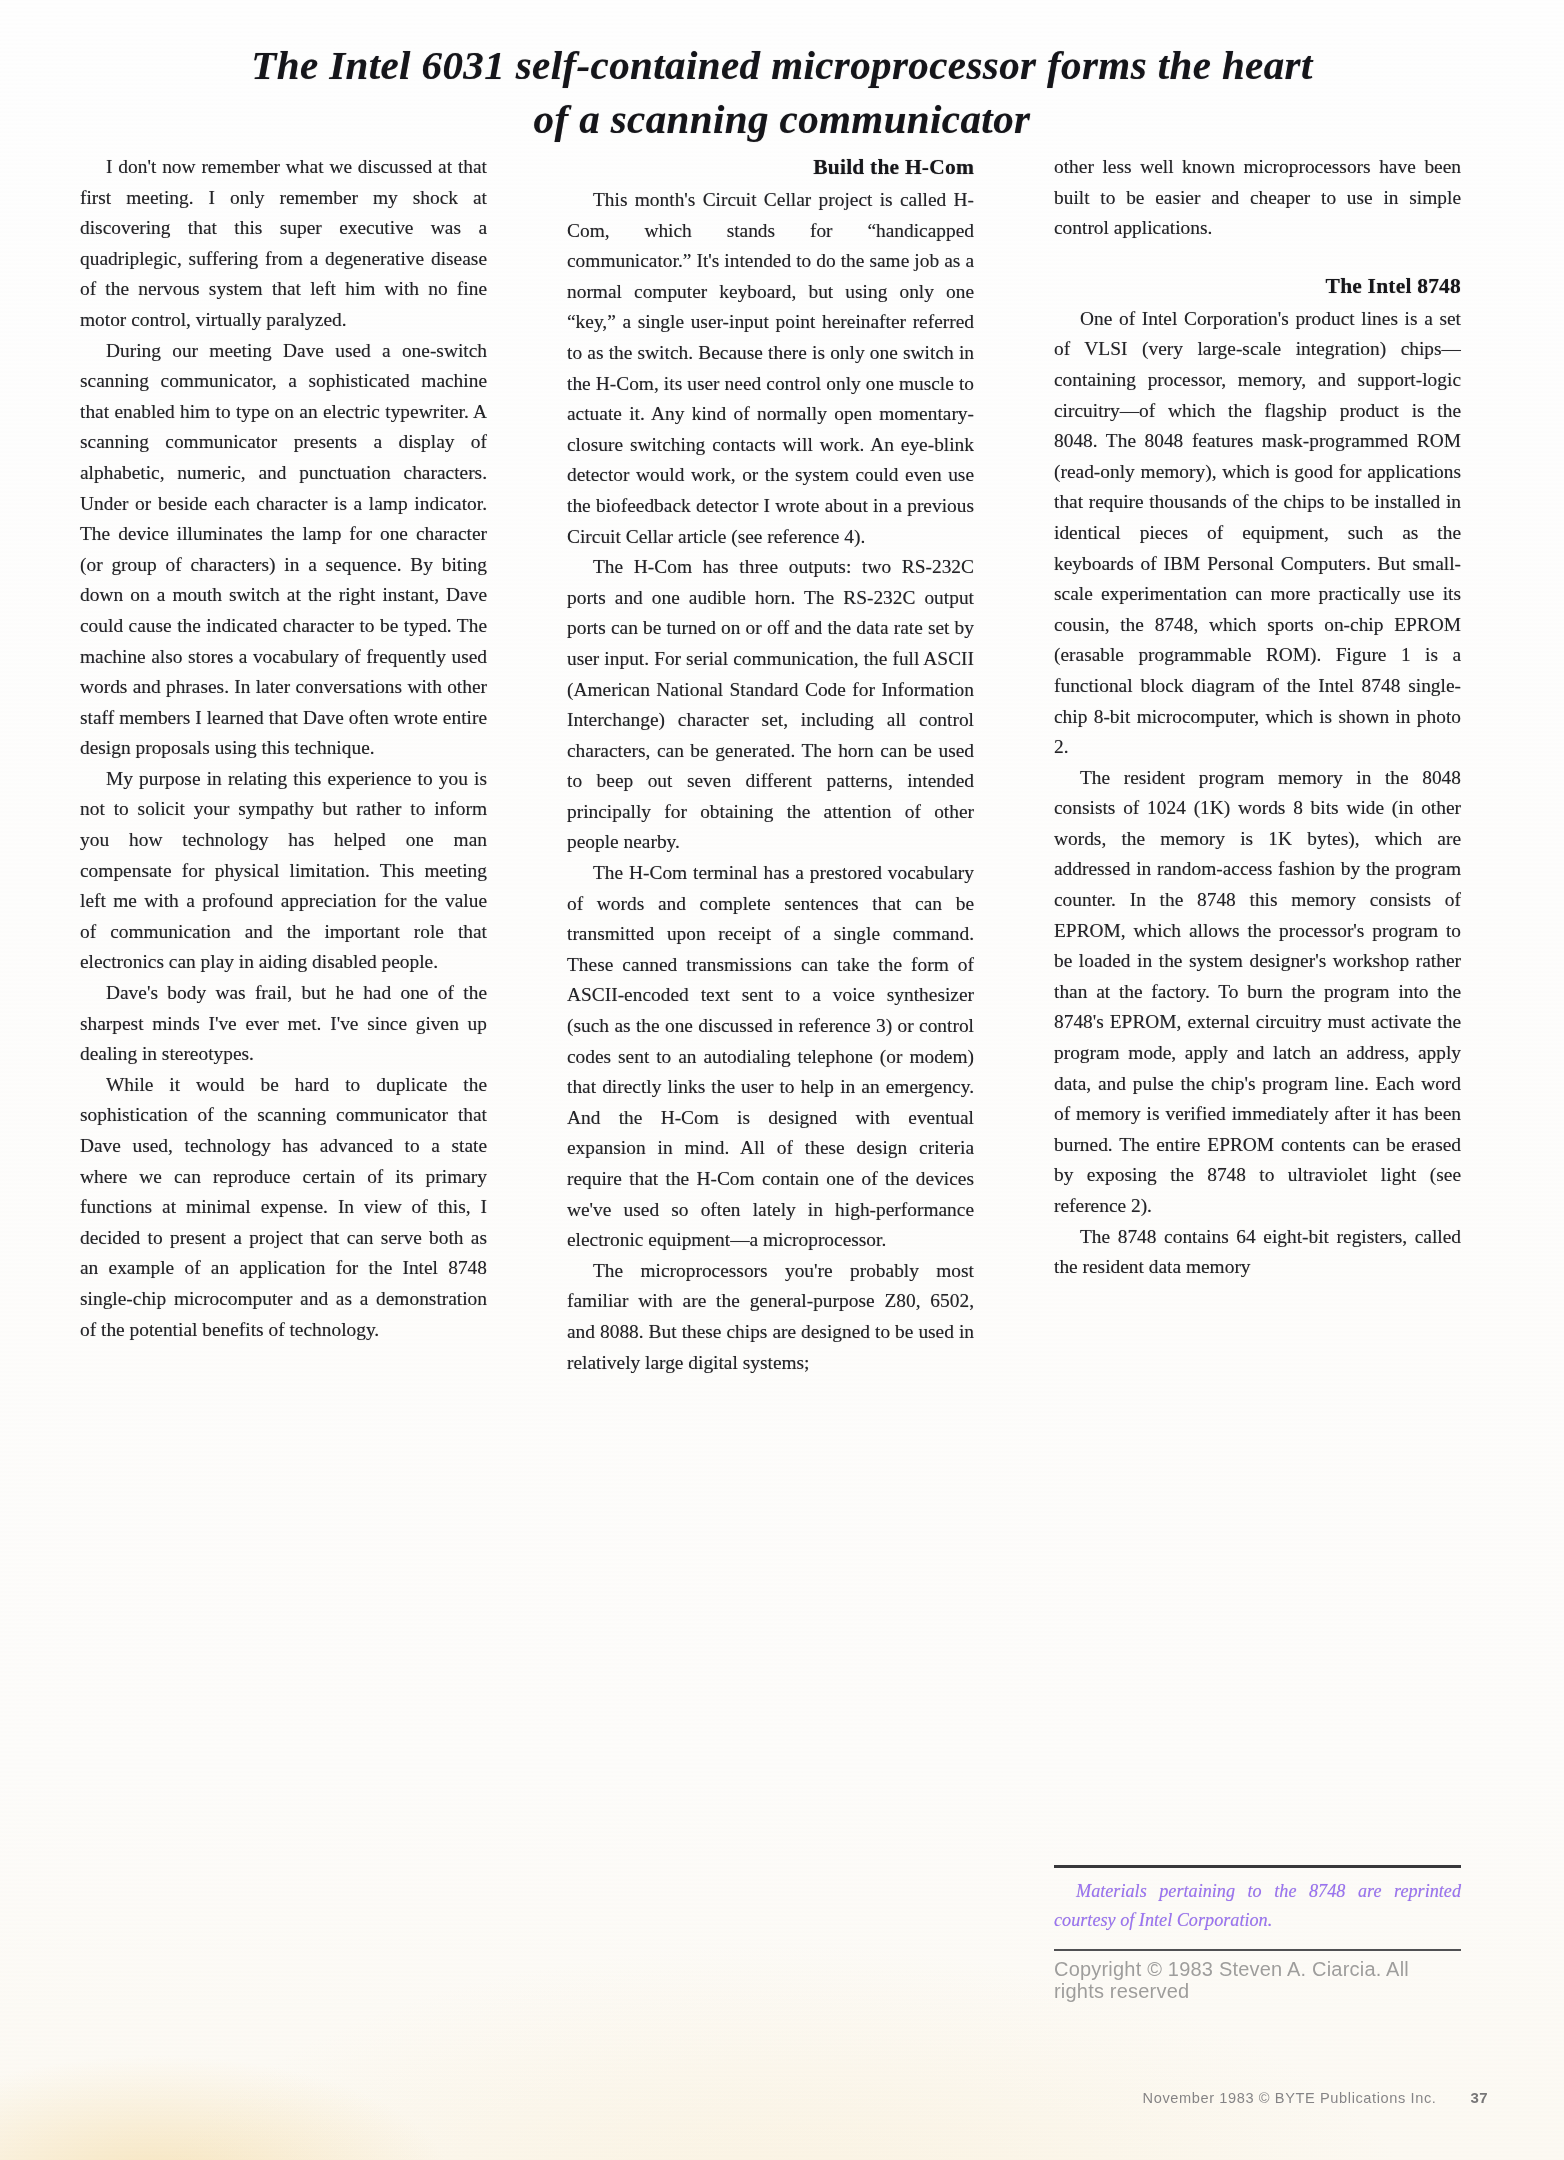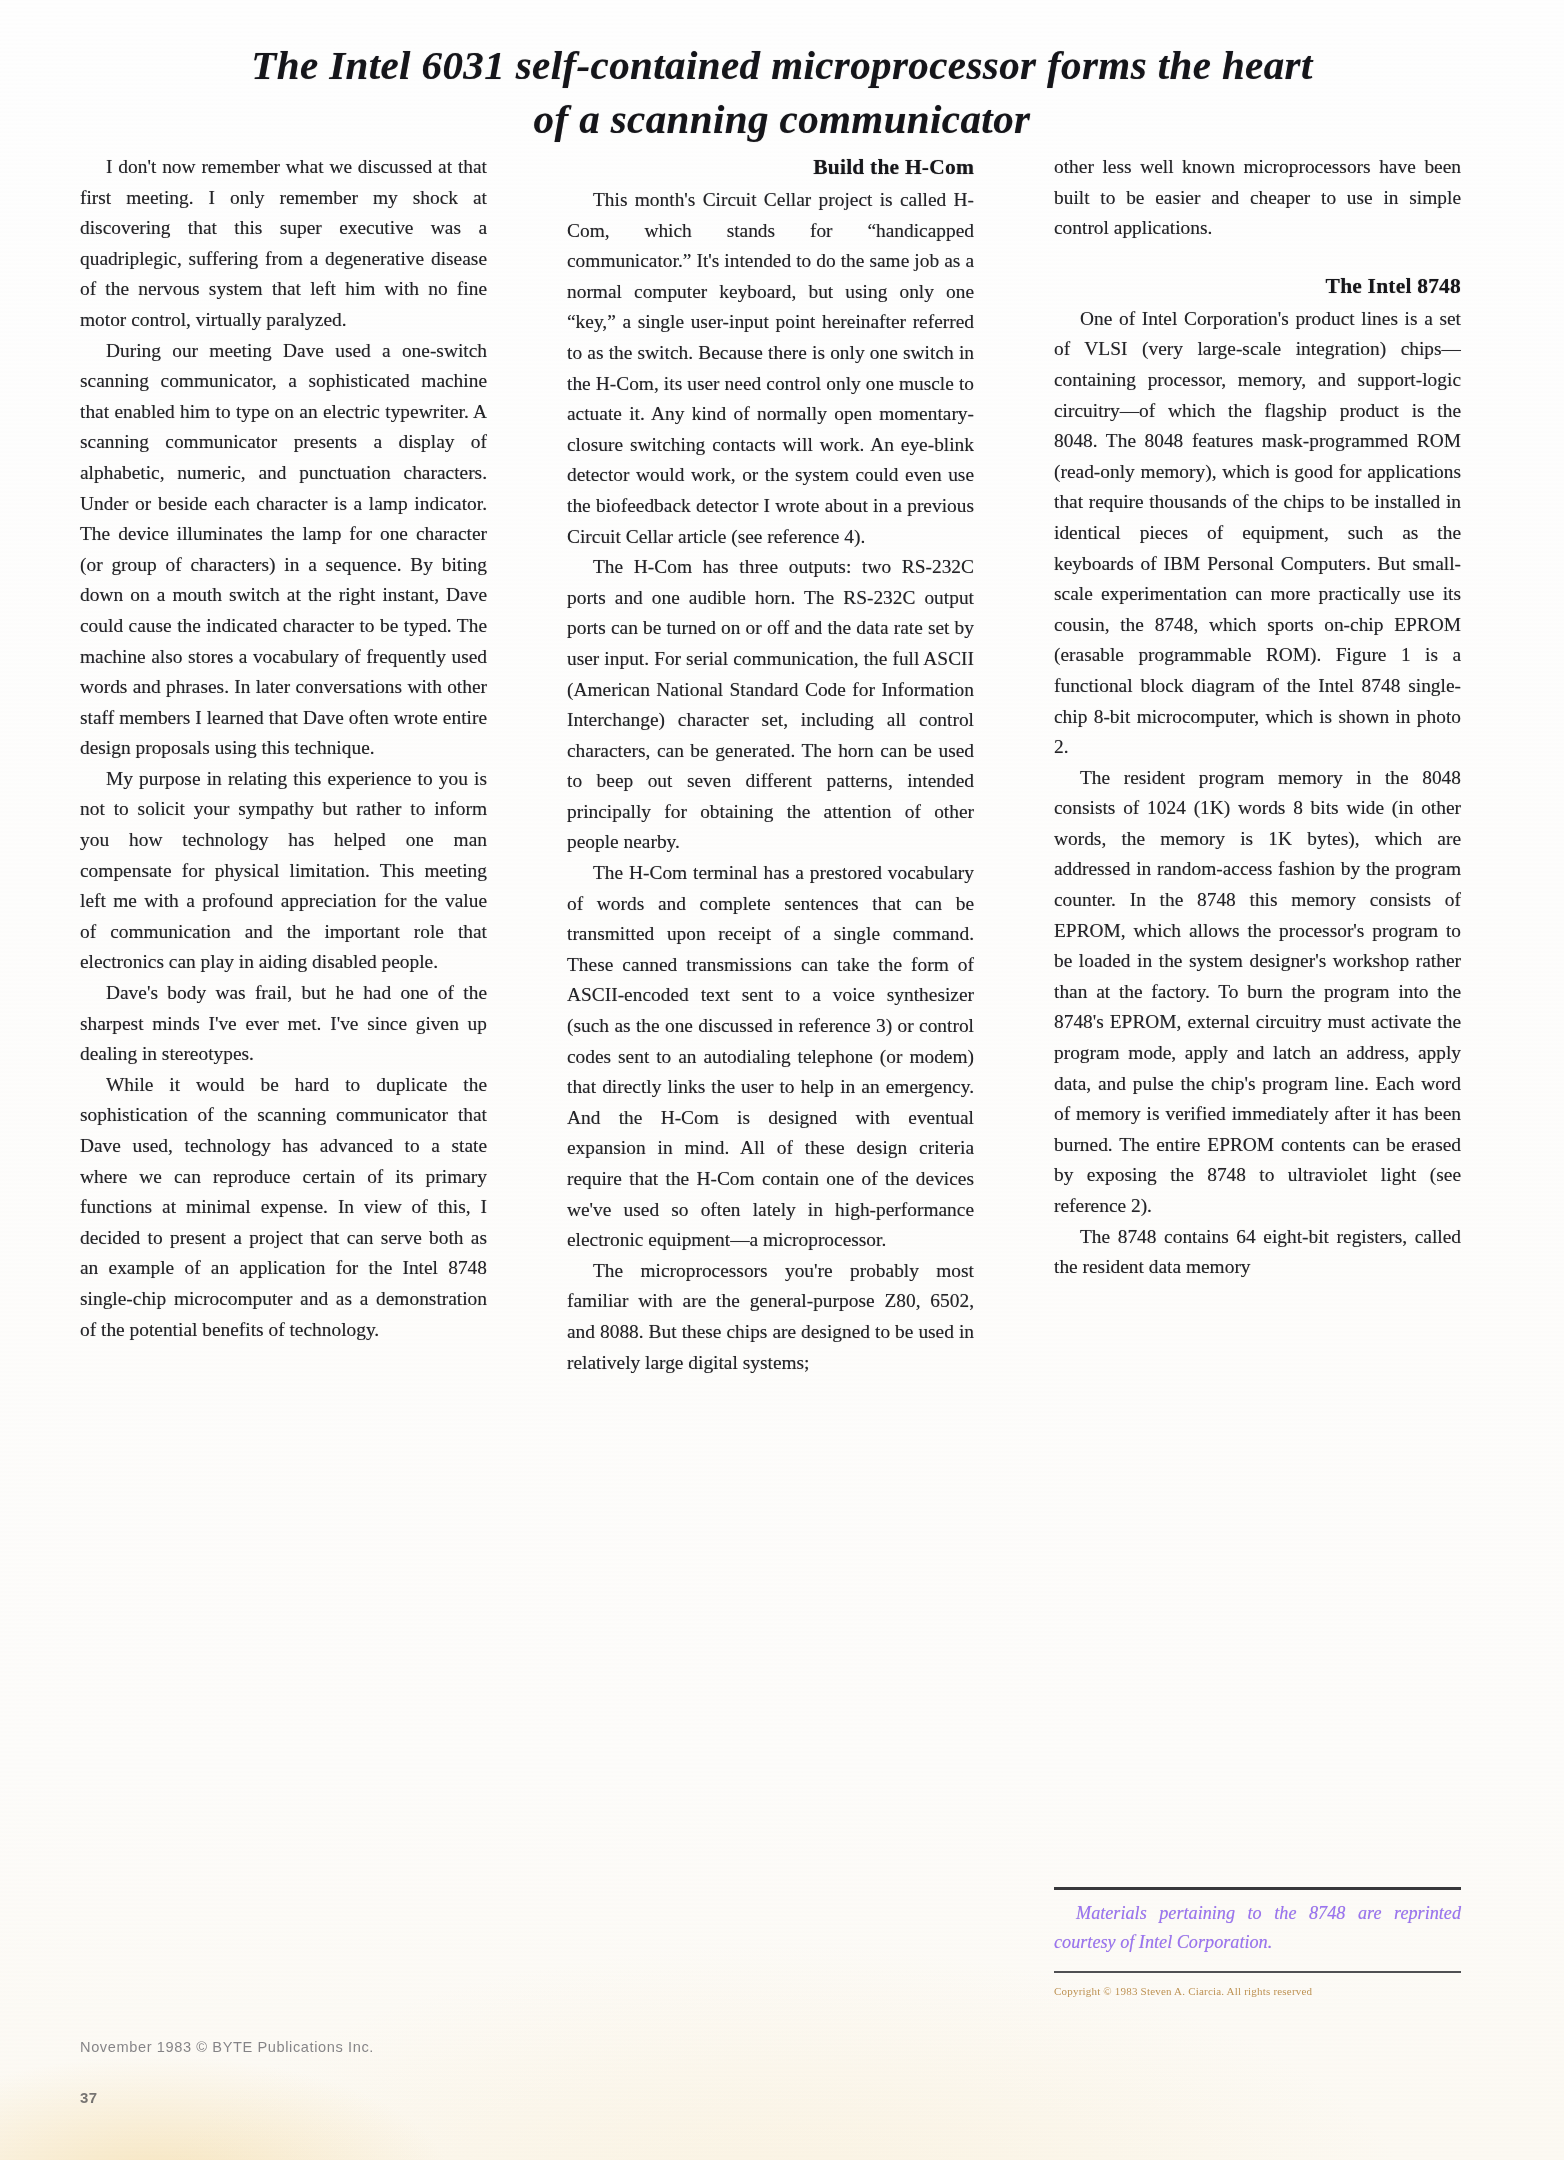--- a/index.html
+++ b/index.html
@@ -122,41 +122,40 @@
     font-size: 18.2px;
     line-height: 29px;
     text-align: justify;
     text-indent: 22px;
     color: #8b5cf6;
     margin: 0;
     opacity: .86;
     text-shadow: 0 0 0.8px rgba(0,0,0,0.28);
   }
   .copyright {
-    font-family: Liberation Serif, serif;
-    font-size: 11px;
+    font-family: Liberation Sans, sans-serif;
+    font-size: 20px;
     line-height: 22px;
-    color: #a16207;
+    color: #737373;
     margin: 0;
     opacity: .68;
     letter-spacing: .2px;
   }
 
   
   .footer {
     position: absolute;
     left: 80px;
     bottom: 54px;
     width: 1408px;
     display: flex;
     justify-content: flex-end;
     align-items: baseline;
     gap: 34px;
     opacity: .62;
-    flex-direction: column;
   }
   .footer-credit {
     font-family: "Liberation Sans", "DejaVu Sans", sans-serif;
     font-size: 14.6px;
     letter-spacing: .6px;
     color: #3d3d45;
   }
   .footer-page {
     font-family: "Liberation Sans", "DejaVu Sans", sans-serif;
     font-size: 15px;

